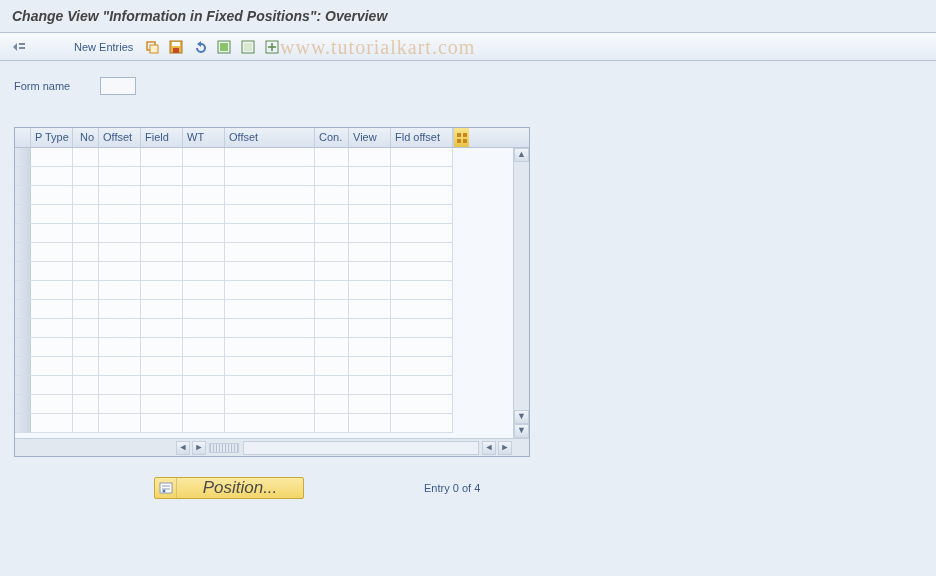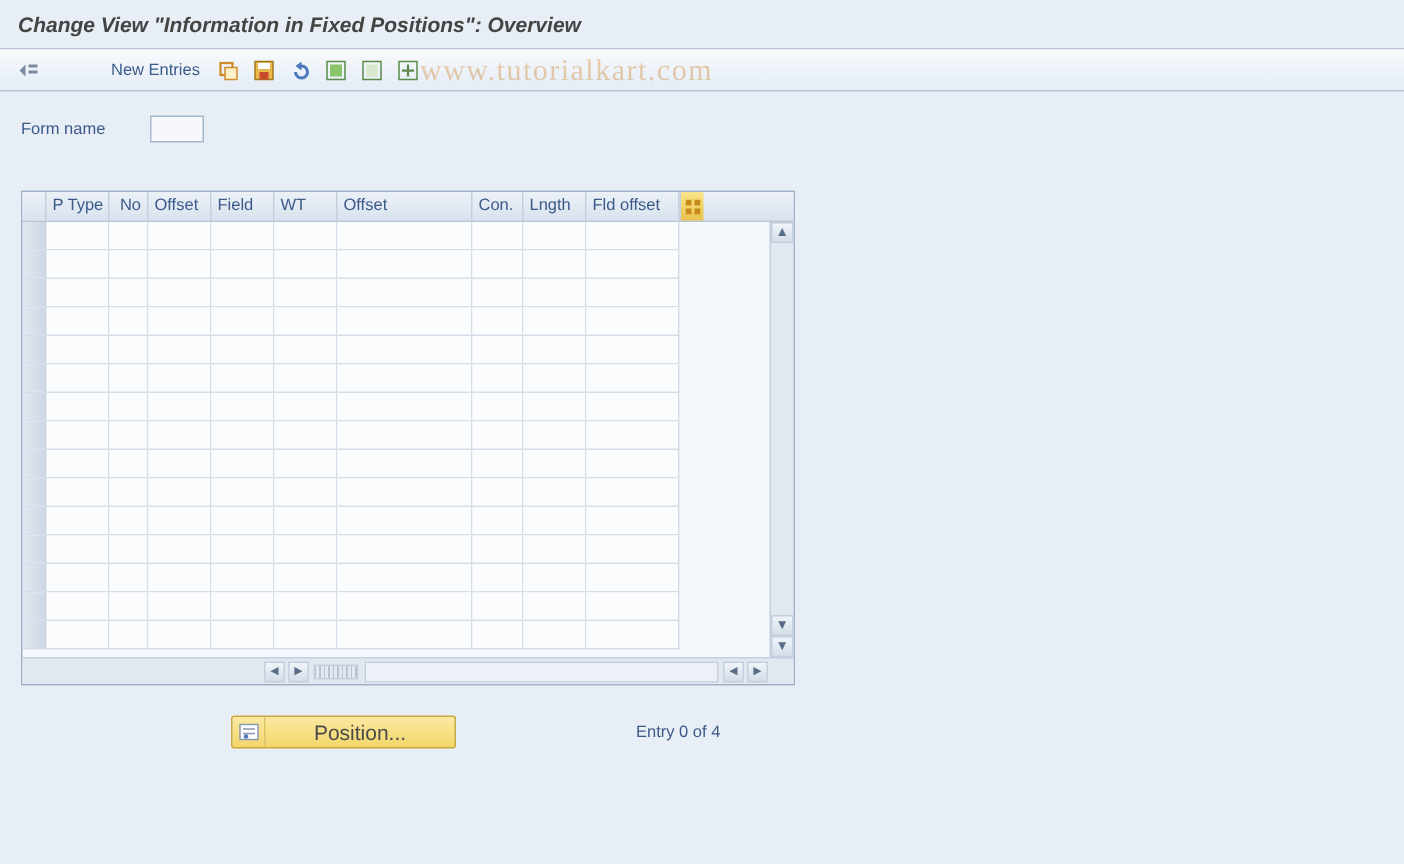--- a/index.html
+++ b/index.html
@@ -182,23 +182,24 @@
     padding-left: 140px;
   }
   .position-btn {
     width: 150px;
     height: 22px;
     background: linear-gradient(#fbe9a1,#f3d66a);
     border: 1px solid #c7a93e;
     display:flex;
     align-items:center;
     cursor:pointer;
-    font-size:14px;
+    font-size:17px;
     color:#4a4a4a;
     border-radius:2px;
+    font-style:italic;
   }
   .position-btn .picon {
     width: 22px;
     display:flex; align-items:center; justify-content:center;
     border-right:1px solid #dcc46a;
     height:100%;
   }
   .position-btn .plabel { flex:1; text-align:center; }
   .entry-text { color:#3b5a8a; font-size:11px; }
 
@@ -277,21 +278,21 @@
   <div class="table-frame">
     <div class="grid-header">
       <div class="rowsel-head"></div>
       <div class="hcell w-ptype">P Type</div>
       <div class="hcell w-no">No</div>
       <div class="hcell w-offset">Offset</div>
       <div class="hcell w-lngth">Field</div>
       <div class="hcell w-wt">WT</div>
       <div class="hcell w-field">Offset</div>
       <div class="hcell w-con">Con.</div>
-      <div class="hcell w-rule">Lngth</div>
+      <div class="hcell w-rule">View</div>
       <div class="hcell w-fldoff">Fld offset</div>
       <div class="config-head">
         <svg width="10" height="10">
             <rect x="0" y="0" width="4" height="4" fill="#c78a1a"></rect>
             <rect x="6" y="0" width="4" height="4" fill="#c78a1a"></rect>
             <rect x="0" y="6" width="4" height="4" fill="#c78a1a"></rect>
             <rect x="6" y="6" width="4" height="4" fill="#c78a1a"></rect>
           </svg>
       </div>
     </div>

